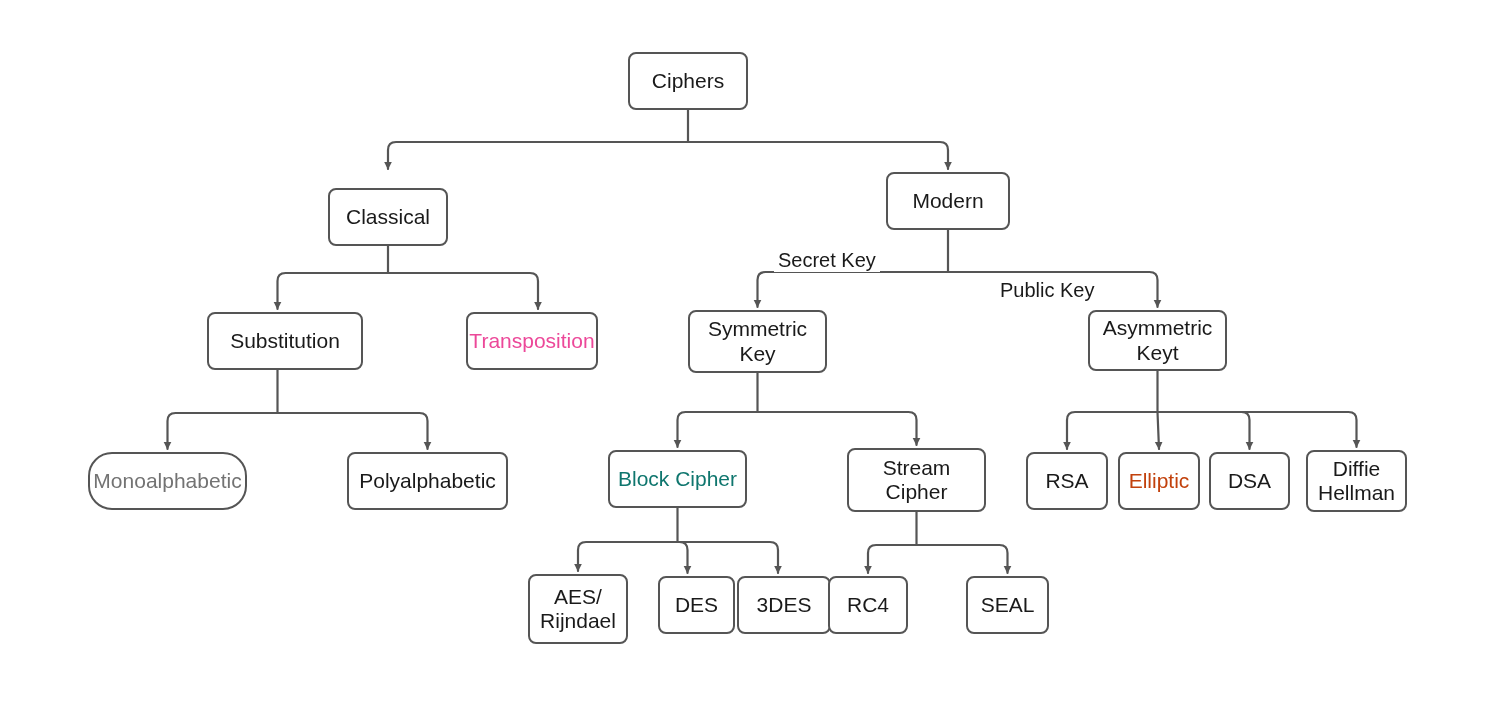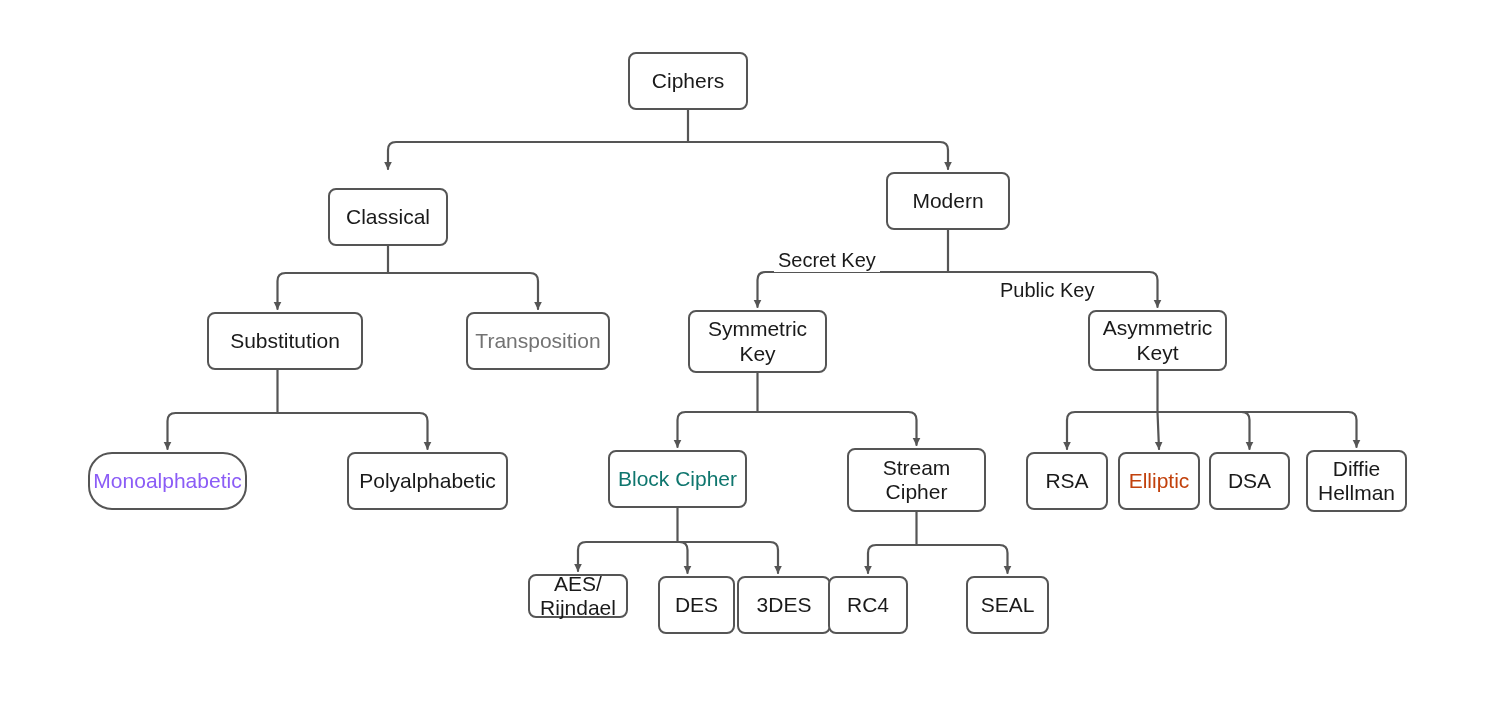--- a/index.html
+++ b/index.html
@@ -91,36 +91,36 @@
         <path d="M916.5,512 L916.5,545"></path>
         <path d="M916.5,545 L876,545 Q868,545 868,553 L868,573" marker-end="url(#arrowhead)"></path>
         <path d="M916.5,545 L999.5,545 Q1007.5,545 1007.5,553 L1007.5,573" marker-end="url(#arrowhead)"></path>
       </g>
   </svg>
   <div id="node-layer">
       <div class="node" style="left: 628px; top: 52px; width: 120px; height: 58px; border-color: rgb(85, 85, 85); color: rgb(26, 26, 26);">Ciphers</div>
       <div class="node" style="left: 328px; top: 172px; width: 120px; height: 58px; border-color: rgb(85, 85, 85); color: rgb(26, 26, 26); margin-top: 16px;">Classical</div>
       <div class="node" style="left: 886px; top: 172px; width: 124px; height: 58px; border-color: rgb(85, 85, 85); color: rgb(26, 26, 26);">Modern</div>
       <div class="node" style="left: 207px; top: 312px; width: 156px; height: 58px; border-color: rgb(85, 85, 85); color: rgb(26, 26, 26);">Substitution</div>
-      <div class="node" style="left: 466px; top: 312px; width: 144px; height: 58px; border-color: rgb(85, 85, 85); color: #737373;">Transposition</div>
+      <div class="node" style="left: 466px; top: 312px; width: 132px; height: 58px; border-color: rgb(85, 85, 85); color: #ec4899;">Transposition</div>
       <div class="node" style="left: 688px; top: 310px; width: 139px; height: 63px; border-color: rgb(85, 85, 85); color: rgb(26, 26, 26);">Symmetric
 Key</div>
       <div class="node" style="left: 1088px; top: 310px; width: 139px; height: 61px; border-color: rgb(85, 85, 85); color: rgb(26, 26, 26);">Asymmetric
 Keyt</div>
-      <div class="node" style="left: 88px; top: 452px; width: 159px; height: 58px; border-color: rgb(85, 85, 85); color: #8b5cf6; border-radius: 24px;">Monoalphabetic</div>
+      <div class="node" style="left: 88px; top: 452px; width: 159px; height: 58px; border-color: rgb(85, 85, 85); color: #737373; border-radius: 24px;">Monoalphabetic</div>
       <div class="node" style="left: 347px; top: 452px; width: 161px; height: 58px; border-color: rgb(85, 85, 85); color: rgb(26, 26, 26);">Polyalphabetic</div>
       <div class="node" style="left: 608px; top: 450px; width: 139px; height: 58px; border-color: rgb(85, 85, 85); color: #0f766e;">Block Cipher</div>
       <div class="node" style="left: 847px; top: 448px; width: 139px; height: 64px; border-color: rgb(85, 85, 85); color: rgb(26, 26, 26);">Stream
 Cipher</div>
       <div class="node" style="left: 1026px; top: 452px; width: 82px; height: 58px; border-color: rgb(85, 85, 85); color: rgb(26, 26, 26);">RSA</div>
       <div class="node" style="left: 1118px; top: 452px; width: 82px; height: 58px; border-color: rgb(85, 85, 85); color: #c2410c;">Elliptic</div>
       <div class="node" style="left: 1209px; top: 452px; width: 81px; height: 58px; border-color: rgb(85, 85, 85); color: rgb(26, 26, 26);">DSA</div>
       <div class="node" style="left: 1306px; top: 450px; width: 101px; height: 62px; border-color: rgb(85, 85, 85); color: rgb(26, 26, 26);">Diffie
 Hellman</div>
-      <div class="node" style="left: 528px; top: 574px; width: 100px; height: 44px; border-color: rgb(85, 85, 85); color: rgb(26, 26, 26);">AES/
+      <div class="node" style="left: 528px; top: 574px; width: 100px; height: 70px; border-color: rgb(85, 85, 85); color: rgb(26, 26, 26);">AES/
 Rijndael</div>
       <div class="node" style="left: 649px; top: 576px; width: 77px; height: 58px; border-color: rgb(85, 85, 85); color: rgb(26, 26, 26); margin-left: 9px;">DES</div>
       <div class="node" style="left: 737px; top: 576px; width: 94px; height: 58px; border-color: rgb(85, 85, 85); color: rgb(26, 26, 26);">3DES</div>
       <div class="node" style="left: 828px; top: 576px; width: 80px; height: 58px; border-color: rgb(85, 85, 85); color: rgb(26, 26, 26);">RC4</div>
       <div class="node" style="left: 966px; top: 576px; width: 83px; height: 58px; border-color: rgb(85, 85, 85); color: rgb(26, 26, 26);">SEAL</div>
     </div>
   <div id="label-layer">
       <div class="edge-label" style="left: 774px; top: 249px;">Secret Key</div>
       <div class="edge-label" style="left: 996px; top: 249px; margin-top: 30px;">Public Key</div>
     </div>

